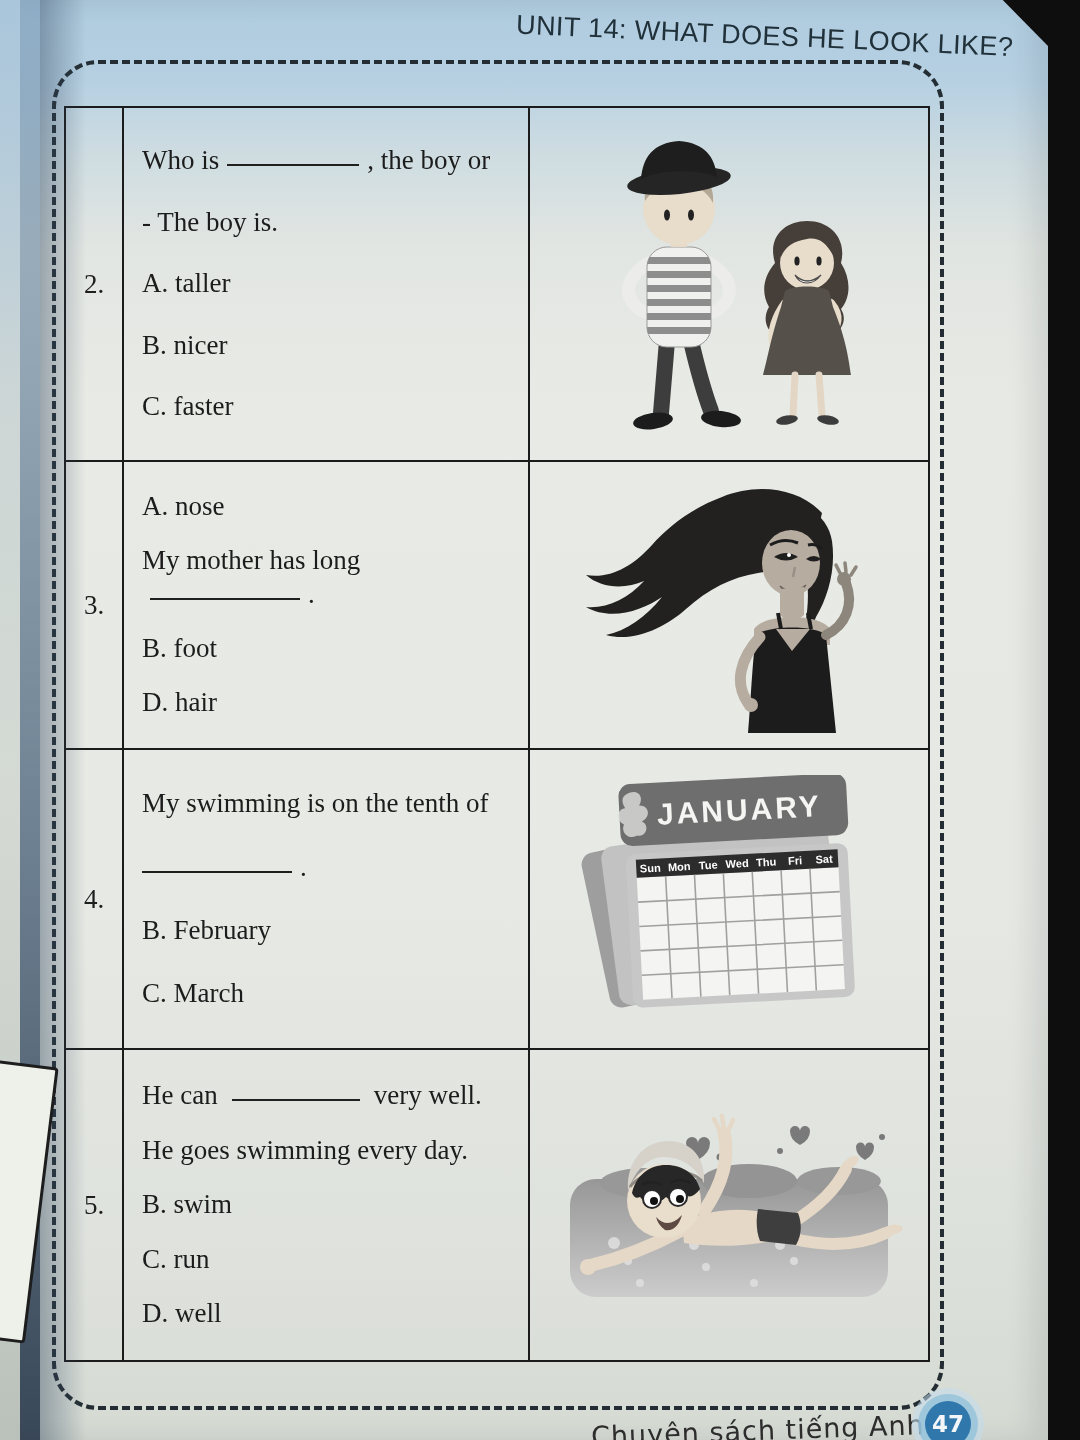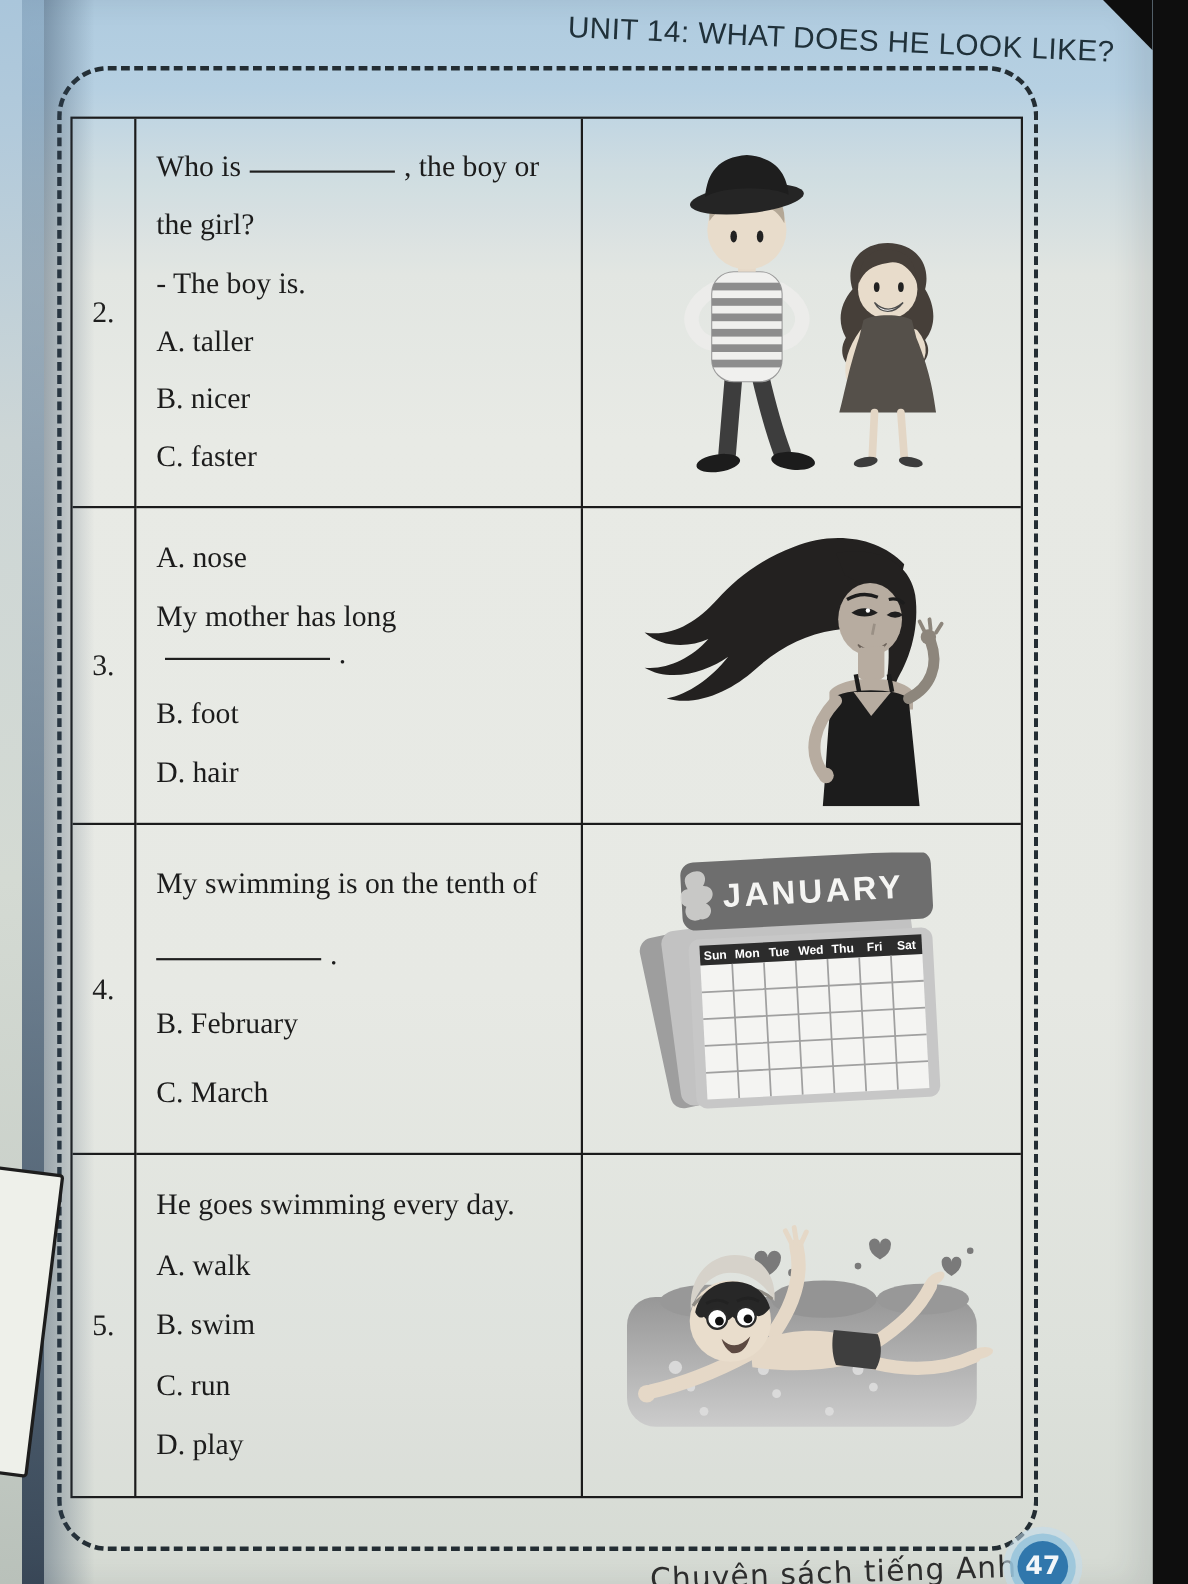--- a/index.html
+++ b/index.html
@@ -104,21 +104,20 @@
 
     <div class="header-title">UNIT 14: WHAT DOES HE LOOK LIKE?</div>
 
     <div class="dotted-frame"></div>
 
     <div class="qtable">
 
       <div class="cell num-cell">2.</div>
       <div class="cell q-cell">
         <p><span>Who is</span><span class="blank w132"></span><span>, the boy or</span></p>
-        <p>the girl?</p>
         <p>- The boy is.</p>
         <p>A. taller</p>
         <p>B. nicer</p>
         <p>C. faster</p>
       </div>
       <div class="cell last-col img-cell">
 
         <svg width="300" height="310" viewBox="0 0 300 310">
           <g>
             <path d="M88,212 L82,284" stroke="#3d3d3d" stroke-width="16" stroke-linecap="round" fill="none"></path>
@@ -236,25 +235,25 @@
             <g stroke="#a0a0a0" stroke-width="1.6">
               <path d="M92.9,98 V220 M121.8,98 V220 M150.7,98 V220 M179.6,98 V220 M208.5,98 V220 M237.4,98 V220"></path>
               <path d="M64,122.4 H266 M64,146.8 H266 M64,171.2 H266 M64,195.6 H266"></path>
             </g>
           </g>
         </svg>
       </div>
 
       <div class="cell num-cell last-row">5.</div>
       <div class="cell q-cell last-row">
+        <p><span>He can</span><span class="blank w128"></span><span>very well.</span></p>
         <p>He goes swimming every day.</p>
-        <p>A. walk</p>
         <p>B. swim</p>
         <p>C. run</p>
-        <p>D. play</p>
+        <p>D. well</p>
       </div>
       <div class="cell last-col last-row img-cell">
 
         <svg width="370" height="224" viewBox="0 0 370 224">
           <defs>
             <linearGradient id="wg" x1="0" y1="0" x2="0" y2="1">
               <stop offset="0" stop-color="#979797"></stop>
               <stop offset="1" stop-color="#cccccc"></stop>
             </linearGradient>
           </defs>

